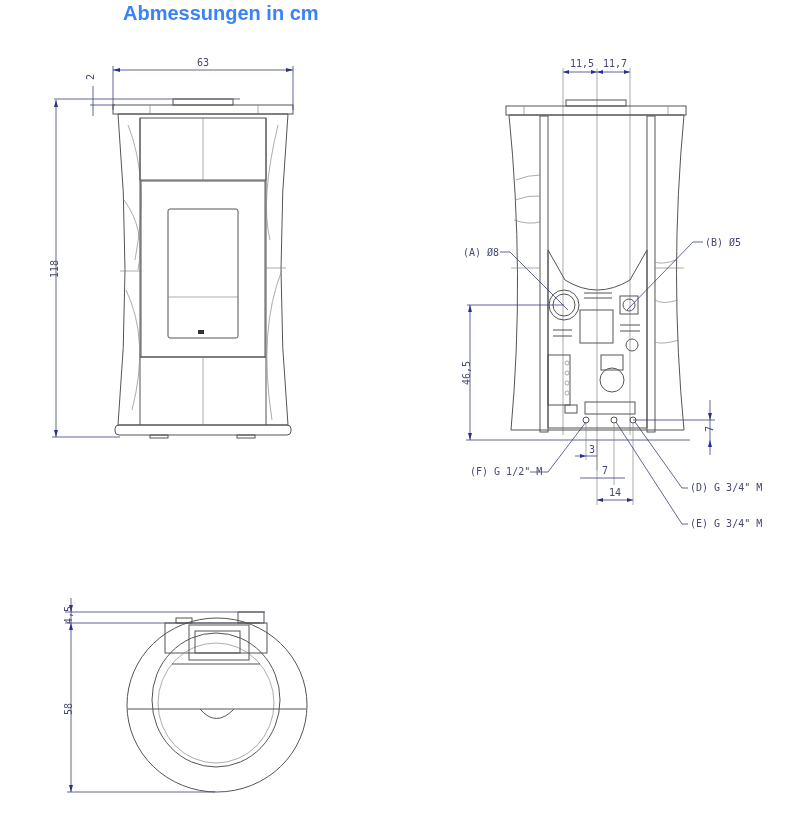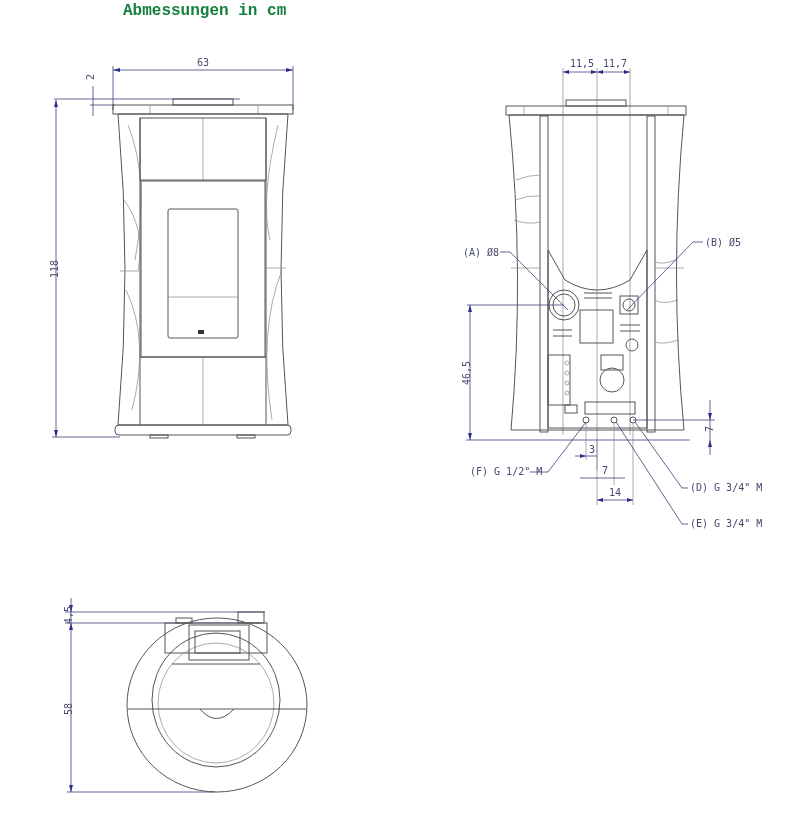--- a/index.html
+++ b/index.html
@@ -1,17 +1,17 @@
 <!DOCTYPE html>
 <html><head>
 <meta charset="utf-8">
 <style>
   html,body{margin:0;padding:0;background:#ffffff;}
   body{width:799px;height:814px;position:relative;overflow:hidden;font-family:"Liberation Sans",sans-serif;}
-  .title{position:absolute;left:123px;top:2px;font-size:16px;font-weight:bold;color:#15803d;font-family:Liberation Mono, monospace;}
+  .title{position:absolute;left:123px;top:2px;font-size:20px;font-weight:bold;color:#3b82f6;font-family:Liberation Sans, sans-serif;}
   svg{position:absolute;left:0;top:0;}
   .dim{font-family:"DejaVu Sans Mono","Liberation Mono",monospace;font-size:10px;fill:#44486e;}
   .ln{stroke:#555;fill:none;stroke-width:1;}
   .lt{stroke:#888;fill:none;stroke-width:0.7;}
   .dl{stroke:#3a3f7a;fill:none;stroke-width:0.8;}
   .ar{fill:#2a2f8a;}
 </style>
 </head>
 <body>
 

